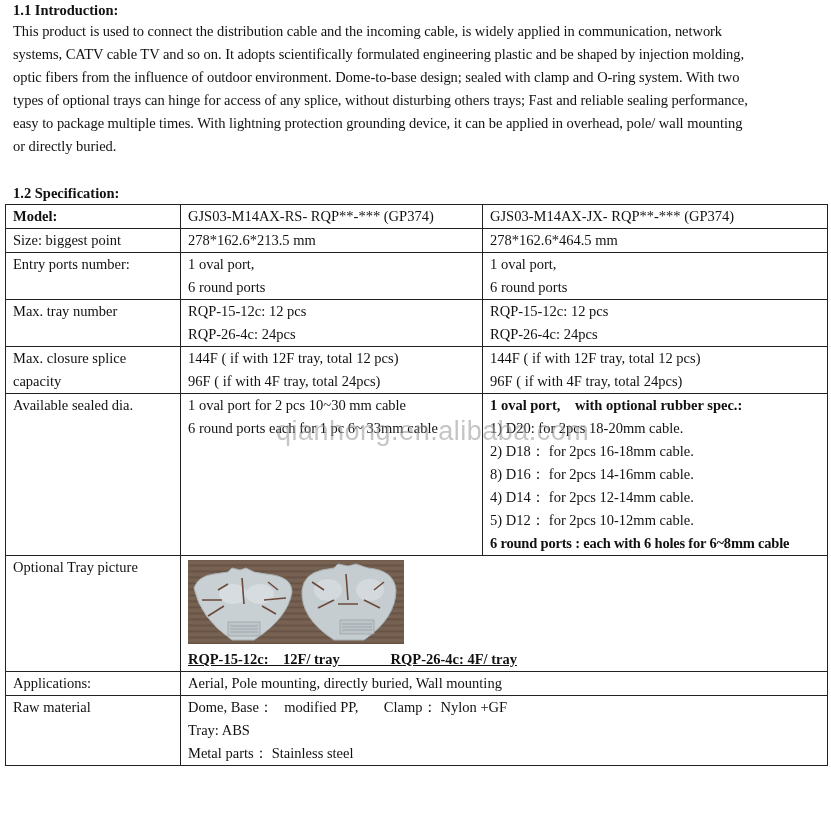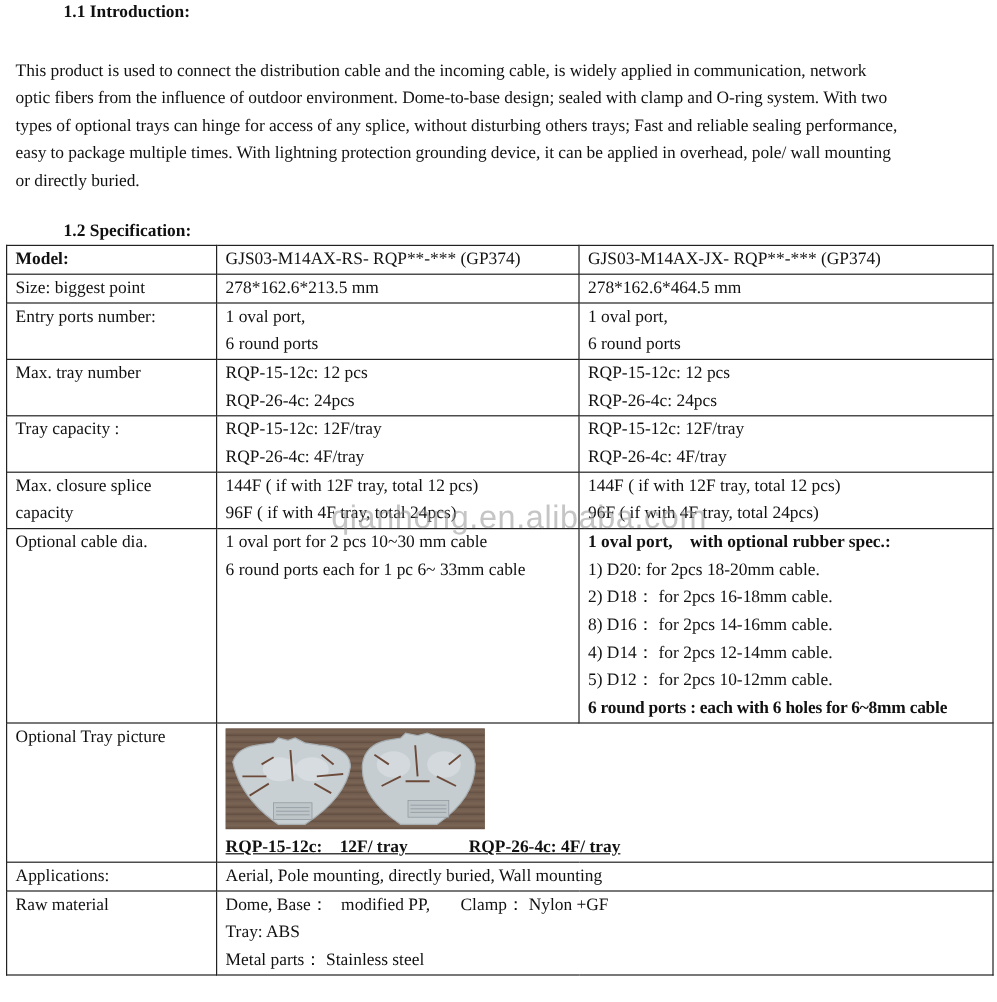--- a/index.html
+++ b/index.html
@@ -2,25 +2,25 @@
 <html><head>
 <meta charset="utf-8">
 <style>
   html, body { margin: 0; padding: 0; background: #ffffff; }
   body {
     width: 831px; height: 835px; position: relative; overflow: hidden;
     font-family: "Liberation Serif", "DejaVu Serif", serif;
     color: #111; font-size: 14.5px;
   }
   .heading {
-    position: absolute; left: 13px; font-weight: bold; font-size: 14.5px; line-height: 18px; margin-left: 40px;
+    position: absolute; left: 13px; font-weight: bold; font-size: 14.5px; line-height: 18px;
   }
   .intro {
     position: absolute; left: 13px; top: 20px; width: 812px;
-    line-height: 23px; font-size: 14.5px; letter-spacing: -0.05px; margin-top: 28px;
+    line-height: 23px; font-size: 14.5px; letter-spacing: -0.05px;
   }
   table.spec {
     position: absolute; left: 5px; top: 204px;
     width: 822px; border-collapse: collapse; table-layout: fixed;
   }
   table.spec td {
     border: 1px solid #222; vertical-align: top;
     padding: 0 7px; line-height: 23px; font-size: 14.5px;
     white-space: nowrap; overflow: visible;
   }
@@ -45,20 +45,21 @@
     font-size: 27px; color: rgba(150,150,150,0.55);
     letter-spacing: 0.5px; pointer-events: none; margin-top: 19px;
   }
 </style>
 </head>
 <body>
 
 <div class="heading" style="top:1px">1.1  Introduction:</div>
 <div class="intro">
   <span class="line">This product is used to connect the distribution cable and the incoming cable, is widely applied in communication, network</span>
+  <span class="line">systems, CATV cable TV and so on. It adopts scientifically formulated engineering plastic and be shaped by injection molding,</span>
   <span class="line">optic fibers from the influence of outdoor environment. Dome-to-base design; sealed with clamp and O-ring system. With two</span>
   <span class="line">types of optional trays can hinge for access of any splice, without disturbing others trays; Fast and reliable sealing performance,</span>
   <span class="line">easy to package multiple times. With lightning protection grounding device, it can be applied in overhead, pole/ wall mounting</span>
   <span class="line">or directly buried.</span>
 </div>
 <div class="heading" style="top:184px">1.2  Specification:</div>
 
 <table class="spec">
   <colgroup>
       <col class="c1">
@@ -92,46 +93,35 @@
       <td>
         <span class="line">RQP-15-12c: 12 pcs</span>
         <span class="line">RQP-26-4c: 24pcs</span>
       </td>
       <td>
         <span class="line">RQP-15-12c: 12 pcs</span>
         <span class="line">RQP-26-4c: 24pcs</span>
       </td>
     </tr>
     <tr>
-      <td>Tray capacity&nbsp;:</td>
-      <td>
-        <span class="line">RQP-15-12c: 12F/tray</span>
-        <span class="line">RQP-26-4c: 4F/tray</span>
-      </td>
-      <td>
-        <span class="line">RQP-15-12c: 12F/tray</span>
-        <span class="line">RQP-26-4c: 4F/tray</span>
-      </td>
-    </tr>
-    <tr>
       <td>
         <span class="line">Max. closure splice</span>
         <span class="line">capacity</span>
       </td>
       <td>
         <span class="line">144F ( if with 12F tray, total 12 pcs)</span>
         <span class="line">96F ( if with 4F tray, total 24pcs)</span>
       </td>
       <td>
         <span class="line">144F ( if with 12F tray, total 12 pcs)</span>
         <span class="line">96F ( if with 4F tray, total 24pcs)</span>
       </td>
     </tr>
     <tr>
-      <td>Optional cable dia.</td>
+      <td>Available sealed dia.</td>
       <td>
         <span class="line">1 oval port for 2 pcs 10~30 mm cable</span>
         <span class="line">6 round ports each for 1 pc 6~ 33mm cable</span>
       </td>
       <td style="padding-right:3px">
         <span class="line bold" style="white-space:pre">1 oval port,    with optional rubber spec.:</span>
         <span class="line">1) D20: for 2pcs 18-20mm cable.</span>
         <span class="line">2) D18： for 2pcs 16-18mm cable.</span>
         <span class="line">8) D16： for 2pcs 14-16mm cable.</span>
         <span class="line">4) D14： for 2pcs 12-14mm cable.</span>

